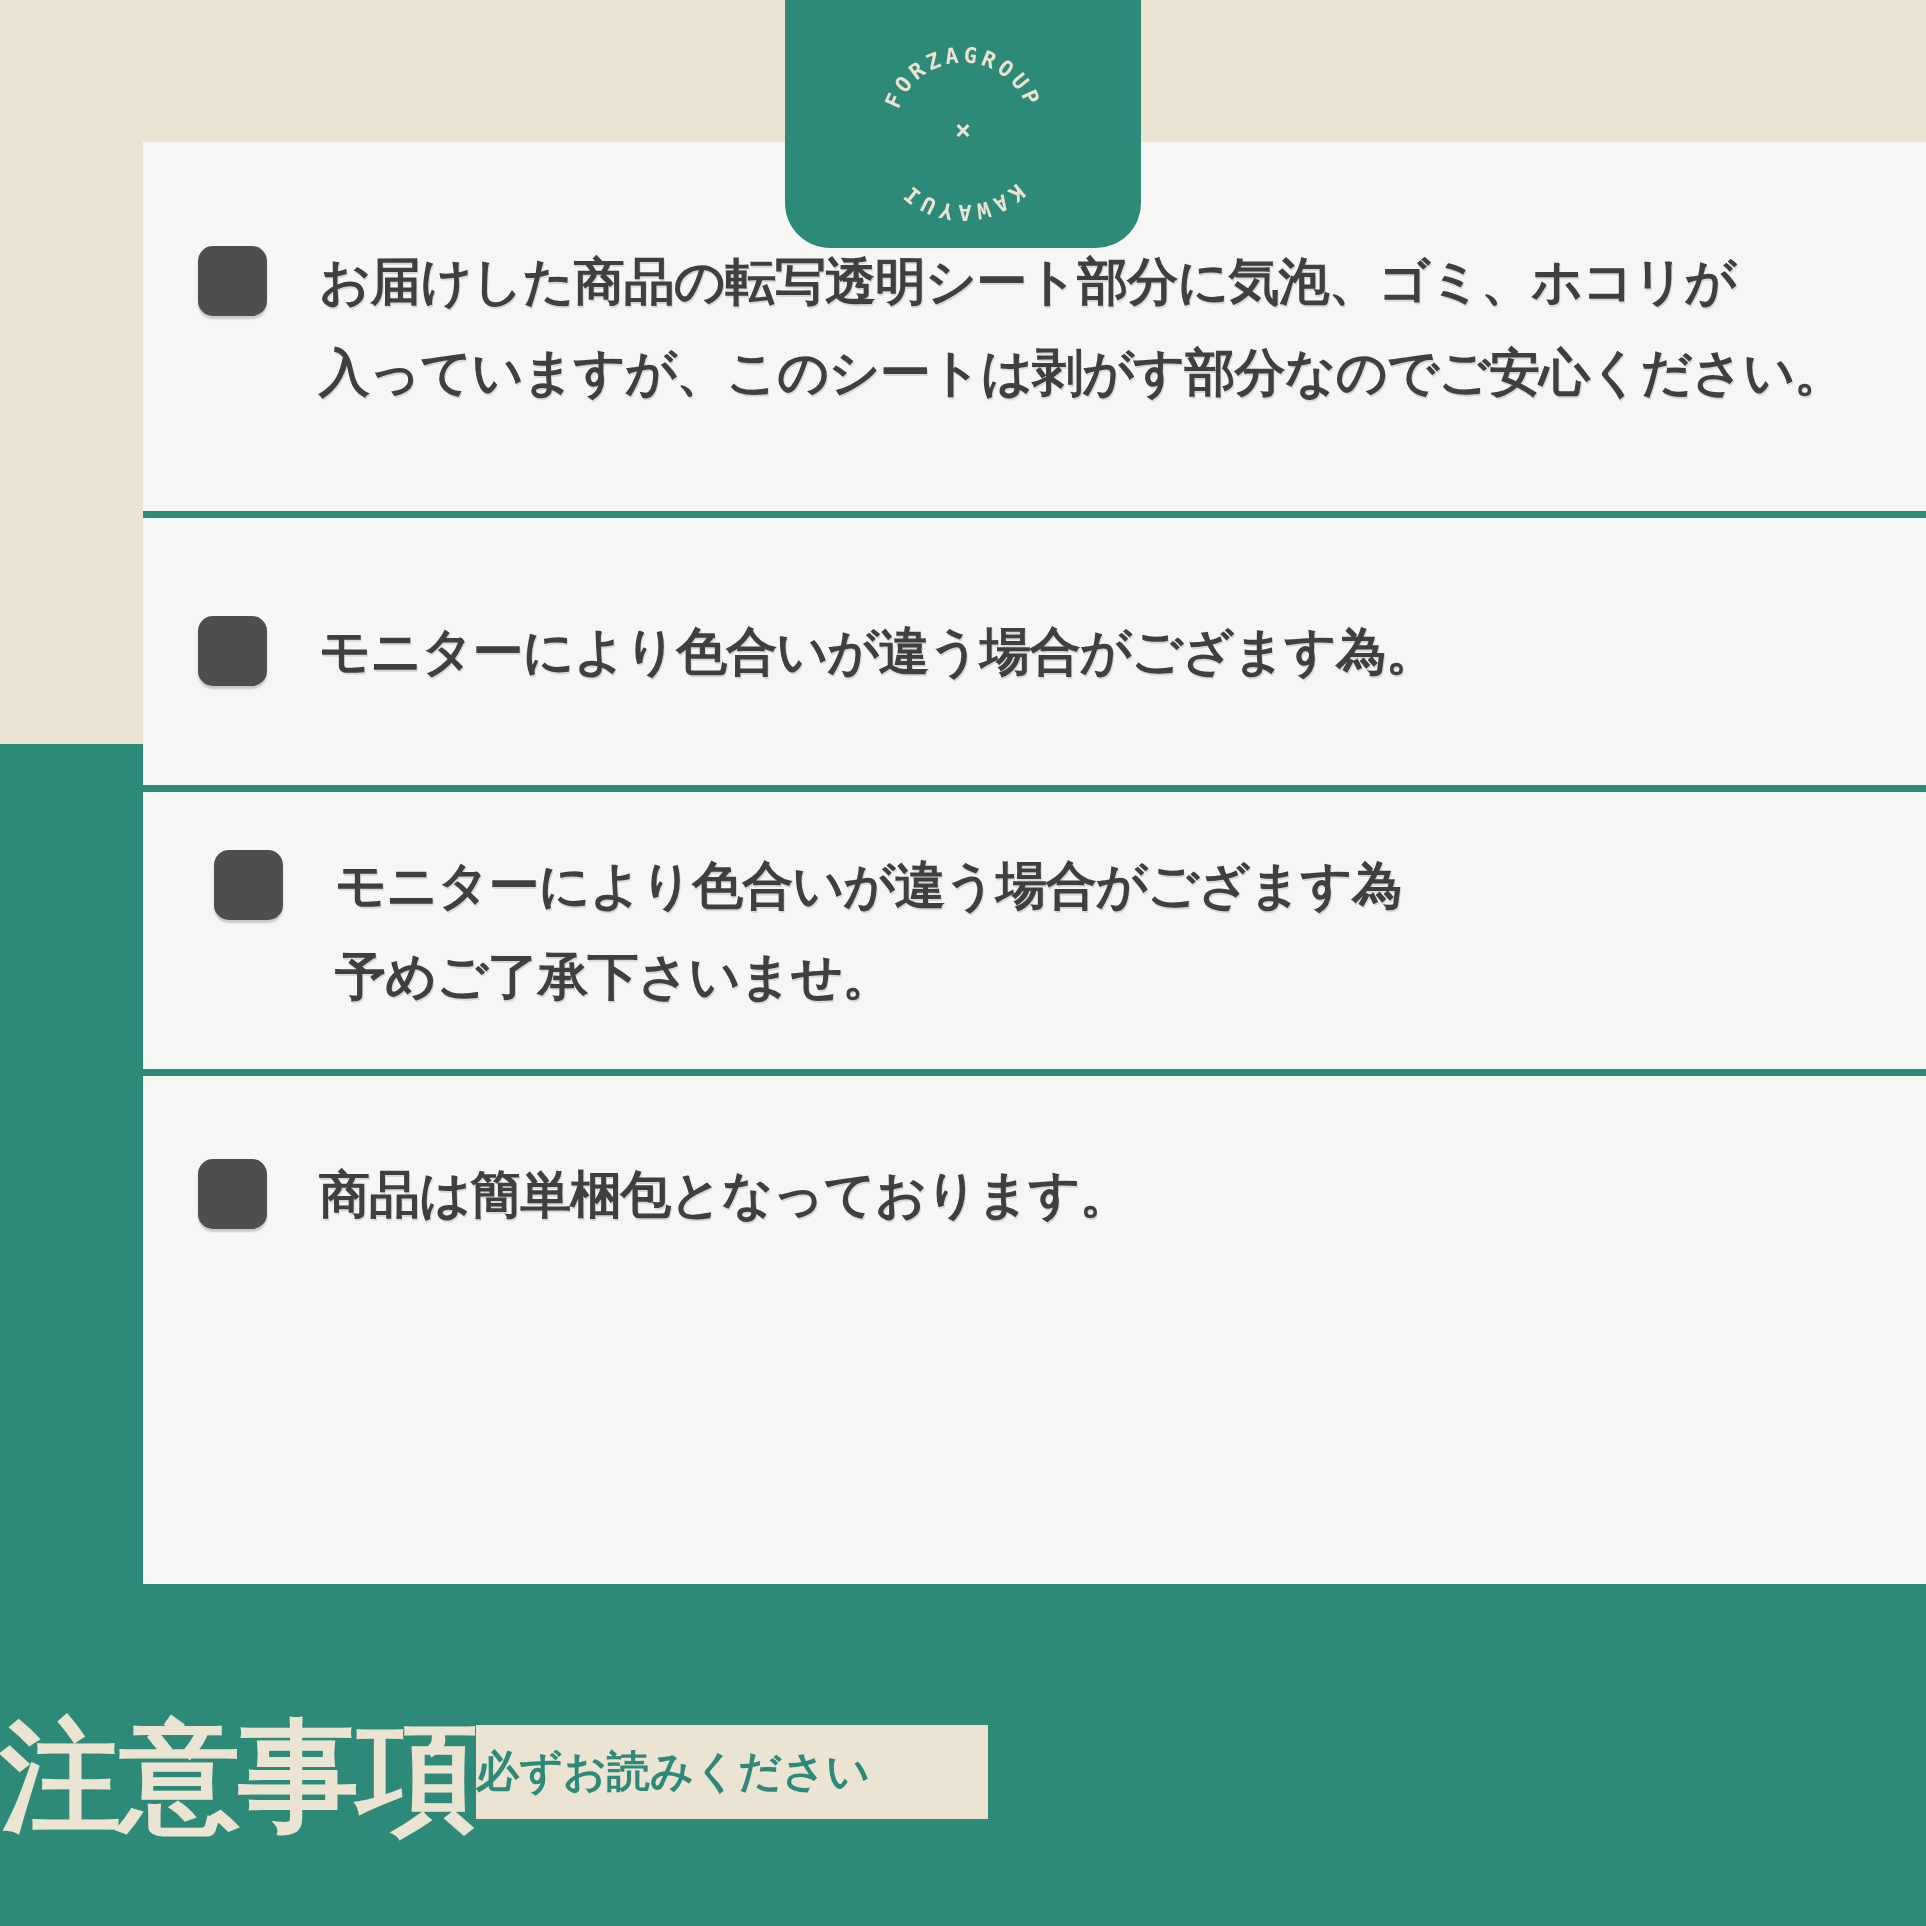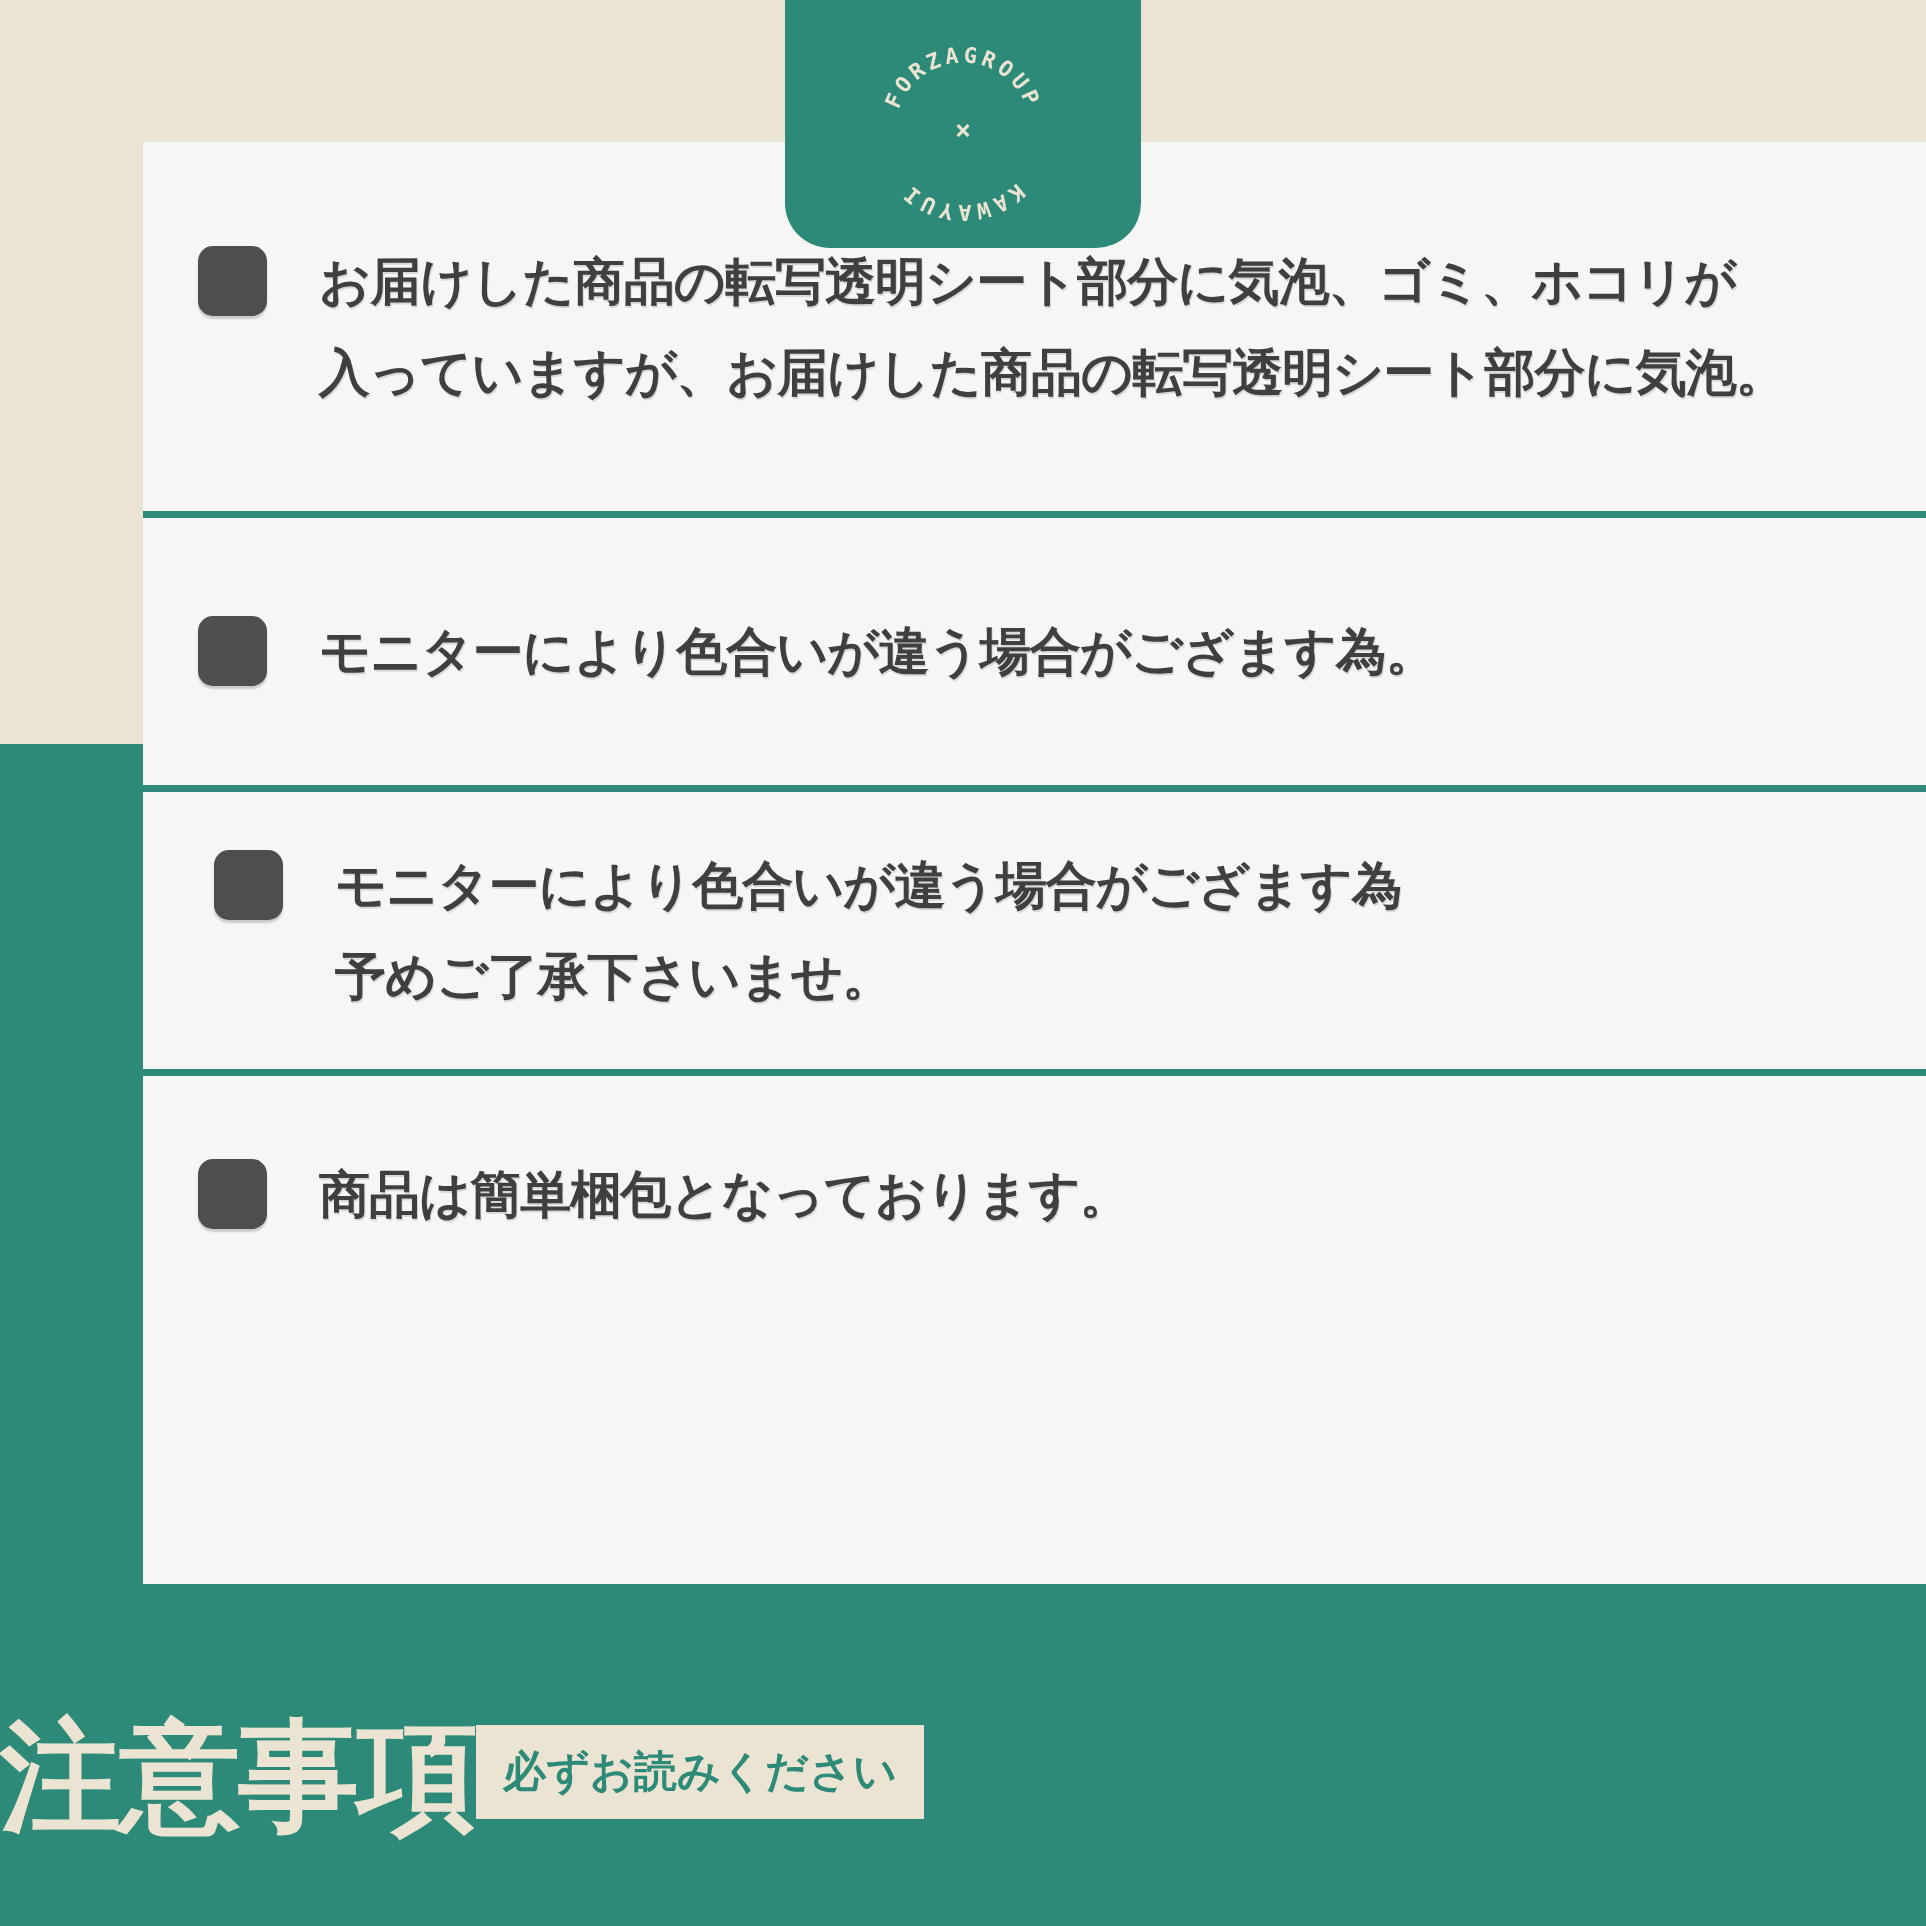--- a/index.html
+++ b/index.html
@@ -71,43 +71,43 @@
     margin-top:42px;
     font-size:121px;
     font-weight:900;
     letter-spacing:-2px;
     color:var(--beige);
     line-height:1.0;
     white-space:nowrap;
   }
   .must-read-banner{
     margin-top:32px;
-    width:448px;height:94px;
+    width:512px;height:94px;
     background:var(--beige);
-    display:flex;align-items:center;justify-content:center;
+    display:flex;align-items:center;justify-content:flex-start;
   }
   .must-read-label{
     font-size:43px;
     font-weight:700;
     color:var(--teal);
     white-space:nowrap;
   }
 </style>
 </head>
 <body>
 
 <div class="top-band"></div>
 
 <div class="notice-card" id="notice-card">
   <div class="notice-section" style="height: 376px;">
     <div class="notice-row">
       <div class="bullet-square"></div>
       <div class="notice-lines">
           <div class="notice-line">お届けした商品の転写透明シート部分に気泡、ゴミ、ホコリが</div>
-          <div class="notice-line">入っていますが、お届けした商品の転写透明シート部分に気泡。</div>
+          <div class="notice-line">入っていますが、このシートは剥がす部分なのでご安心ください。</div>
         </div>
     </div>
   </div>
 
   <div class="notice-section" style="height: 274px;">
     <div class="notice-row">
       <div class="bullet-square"></div>
       <div class="notice-lines">
           <div class="notice-line">モニターにより色合いが違う場合がござます為。</div>
         </div>

